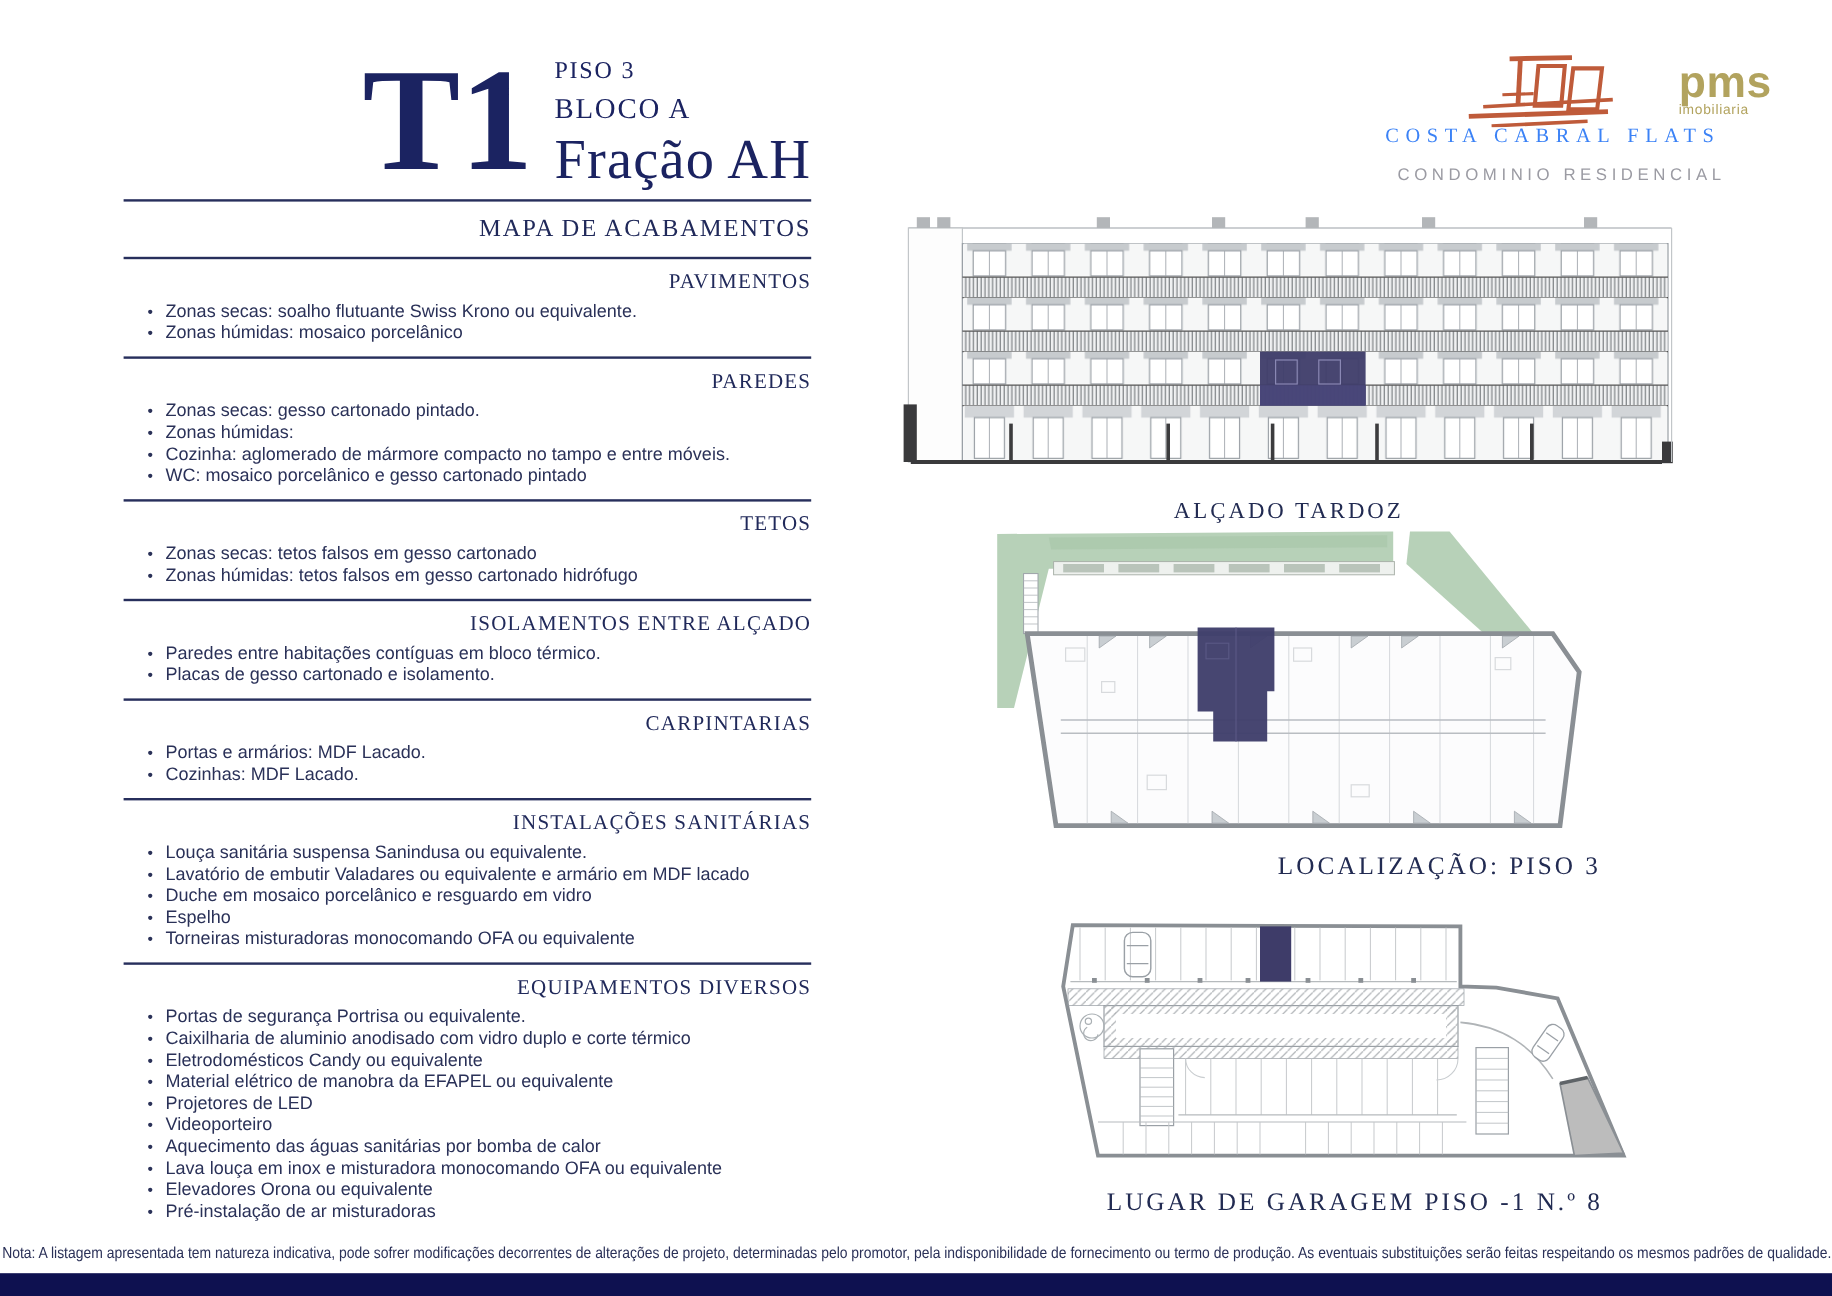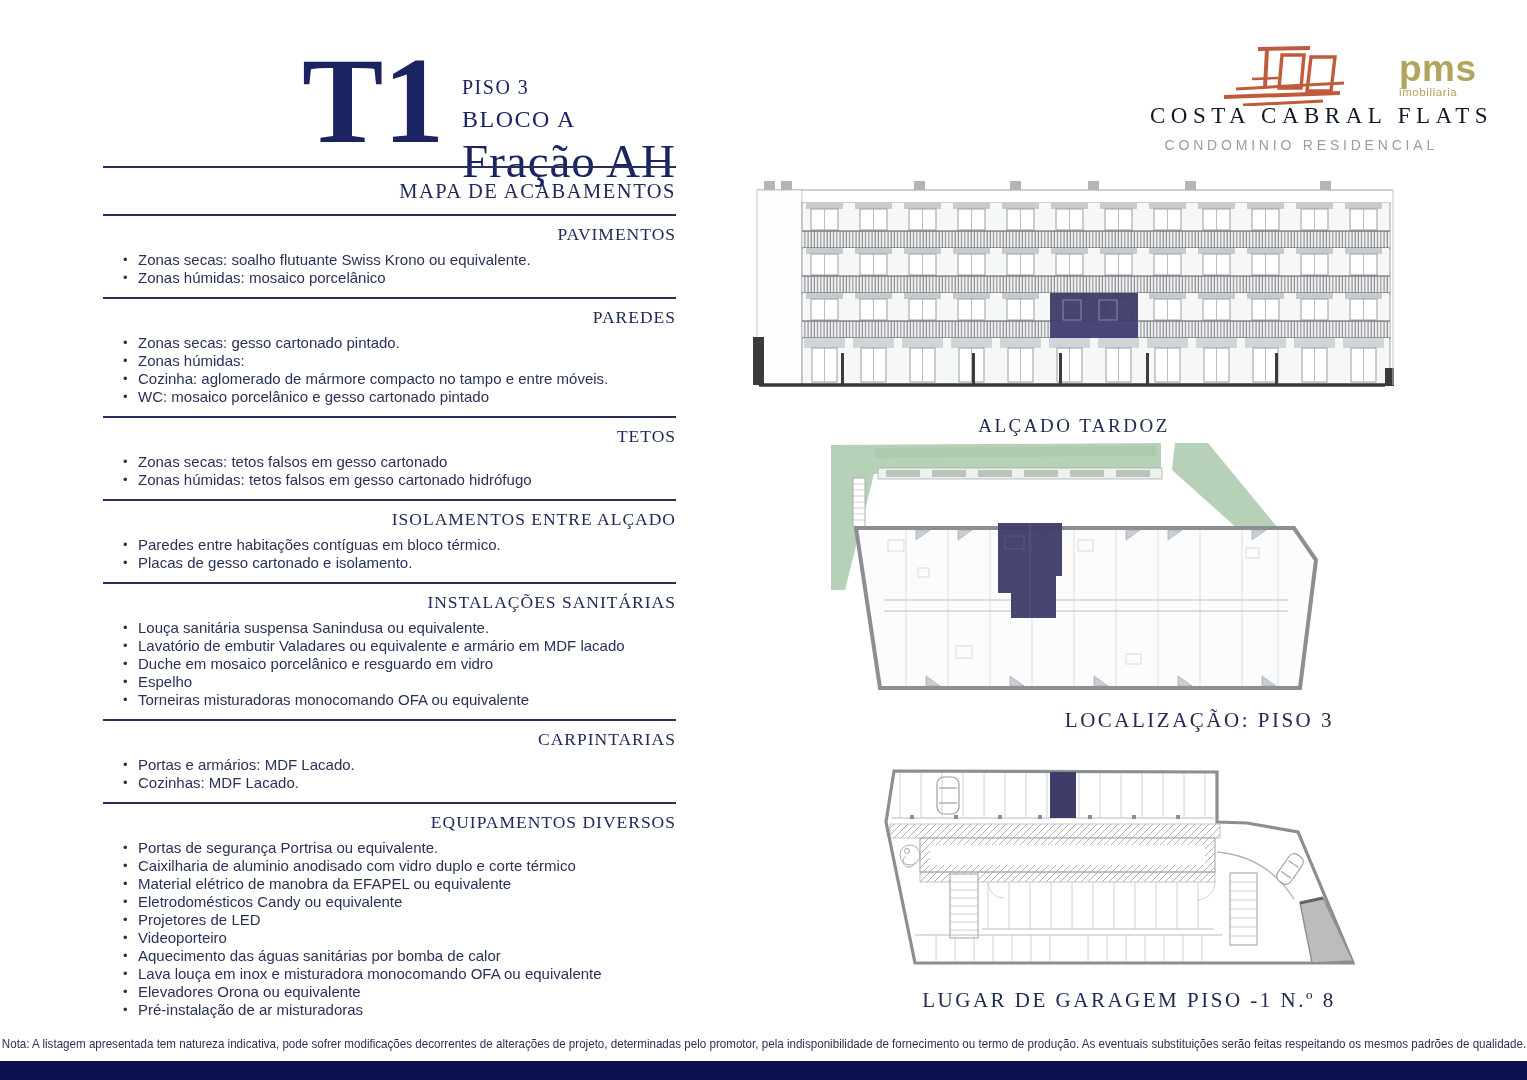--- a/index.html
+++ b/index.html
@@ -6,29 +6,29 @@
   body{
     width:1527px;height:1080px;position:relative;background:#ffffff;
     font-family:"Liberation Sans","DejaVu Sans",sans-serif;color:#2a3158;
     overflow:hidden;
   }
   .serif{font-family:"Liberation Serif","DejaVu Serif",serif;}
   .abs{position:absolute;}
 
   
   .typology{left:302px;top:40px;font-size:122px;line-height:1;font-weight:700;color:#1b2361;}
-  .hsub{left:462px;top:76px;color:#1b2361;}
+  .hsub{left:462px;top:48px;color:#1b2361;}
   .floor-label{font-size:20px;letter-spacing:1.5px;margin-bottom:7px;}
   .block-label{font-size:24px;letter-spacing:1.5px;margin-bottom:1px;}
   .fraction-label{font-size:47px;letter-spacing:1px;}
 
   
   .brand-mark{left:1222px;top:42px;}
-  .brand-name{left:1150px;top:103px;width:288px;text-align:center;font-size:23px;
-    letter-spacing:5.5px;color:#0f172a;white-space:nowrap;}
+  .brand-name{left:1150px;top:103px;width:288px;text-align:center;font-size:17px;
+    letter-spacing:5.5px;color:#3b82f6;white-space:nowrap;}
   .brand-tagline{left:1150px;top:137px;width:288px;text-align:right;font-size:14px;
     letter-spacing:3.8px;color:#9b9ba3;white-space:nowrap;}
   .agency{left:1399px;top:54px;color:#b2a35e;line-height:1;}
   .agency-name{font-size:37px;font-weight:700;letter-spacing:0.5px;line-height:0.8;}
   .agency-sub{font-size:11.5px;letter-spacing:0.6px;margin-top:3px;}
 
   
   #left-col{left:103px;top:166px;width:573px;}
   .rule{border-top:2.4px solid #272f5c;height:0;}
   .map-title{text-align:right;font-size:20.5px;letter-spacing:1.5px;color:#20295a;
@@ -120,47 +120,47 @@
     <div class="rule"></div>
     <h3 class="sec-title serif">ISOLAMENTOS ENTRE ALÇADO</h3>
     <ul class="sec-items">
           <li>Paredes entre habitações contíguas em bloco térmico.</li>
           <li>Placas de gesso cartonado e isolamento.</li>
         </ul>
   </section>
 
   <section class="sec">
     <div class="rule"></div>
+    <h3 class="sec-title serif">CARPINTARIAS</h3>
+    <ul class="sec-items">
+          <li>Portas e armários: MDF Lacado.</li>
+          <li>Cozinhas: MDF Lacado.</li>
+        </ul>
+  </section>
+
+  <section class="sec">
+    <div class="rule"></div>
     <h3 class="sec-title serif">INSTALAÇÕES SANITÁRIAS</h3>
     <ul class="sec-items">
           <li>Louça sanitária suspensa Sanindusa ou equivalente.</li>
           <li>Lavatório de embutir Valadares ou equivalente e armário em MDF lacado</li>
           <li>Duche em mosaico porcelânico e resguardo em vidro</li>
           <li>Espelho</li>
           <li>Torneiras misturadoras monocomando OFA ou equivalente</li>
         </ul>
   </section>
 
   <section class="sec">
     <div class="rule"></div>
-    <h3 class="sec-title serif">CARPINTARIAS</h3>
-    <ul class="sec-items">
-          <li>Portas e armários: MDF Lacado.</li>
-          <li>Cozinhas: MDF Lacado.</li>
-        </ul>
-  </section>
-
-  <section class="sec">
-    <div class="rule"></div>
     <h3 class="sec-title serif">EQUIPAMENTOS DIVERSOS</h3>
     <ul class="sec-items">
           <li>Portas de segurança Portrisa ou equivalente.</li>
           <li>Caixilharia de aluminio anodisado com vidro duplo e corte térmico</li>
+          <li>Eletrodomésticos Candy ou equivalente</li>
           <li>Material elétrico de manobra da EFAPEL ou equivalente</li>
-          <li>Eletrodomésticos Candy ou equivalente</li>
           <li>Projetores de LED</li>
           <li>Videoporteiro</li>
           <li>Aquecimento das águas sanitárias por bomba de calor</li>
           <li>Lava louça em inox e misturadora monocomando OFA ou equivalente</li>
           <li>Elevadores Orona ou equivalente</li>
           <li>Pré-instalação de ar misturadoras</li>
         </ul>
   </section>
 </div>
 </div>

